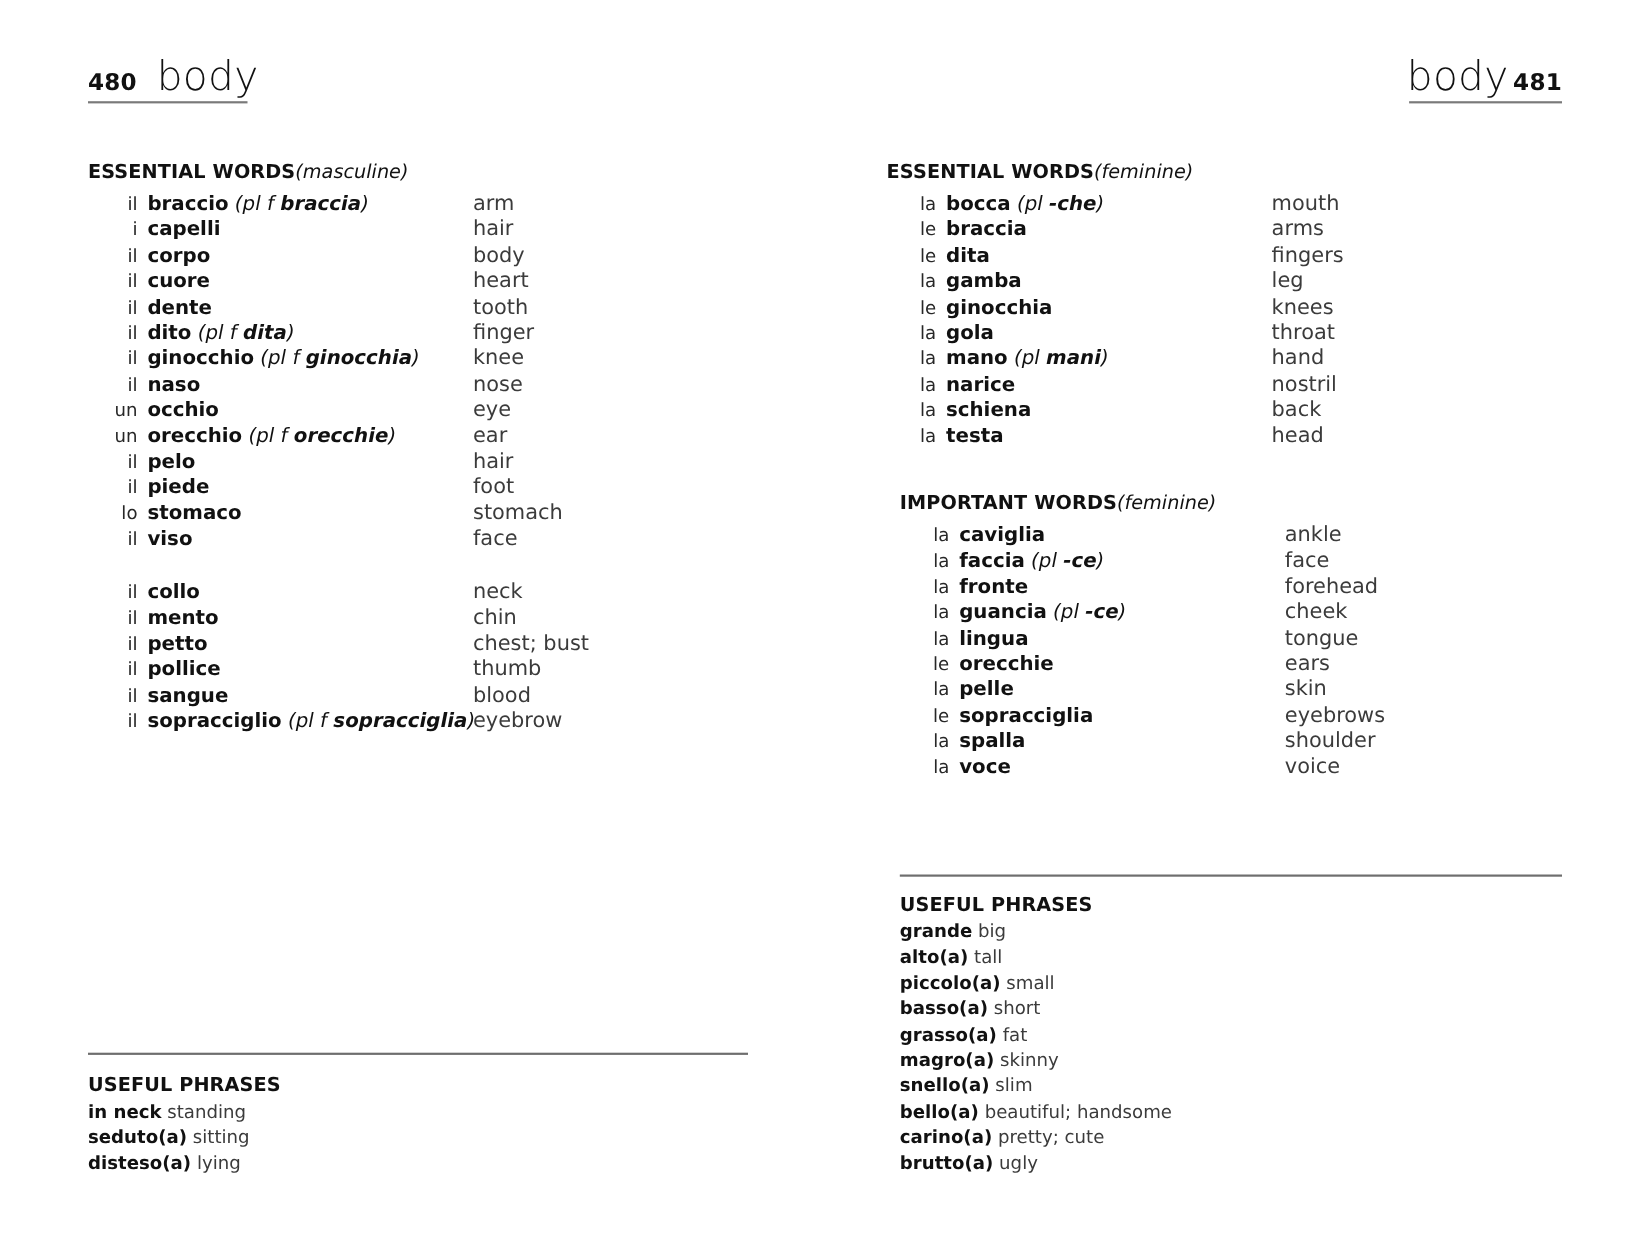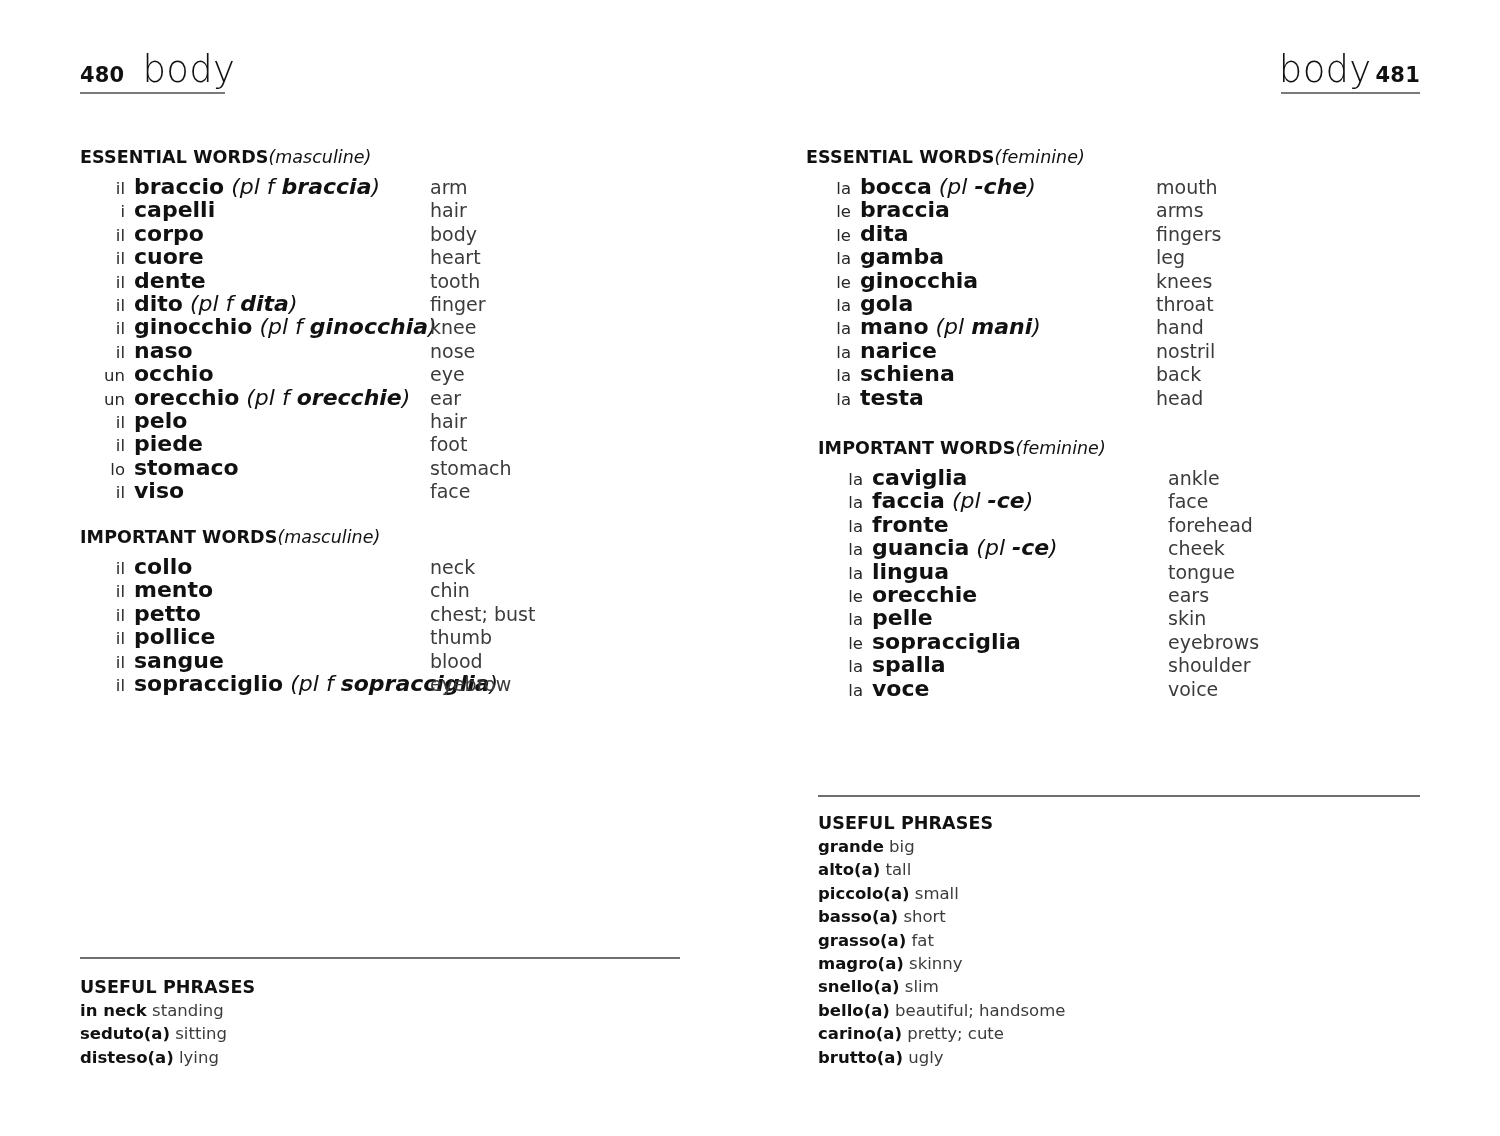--- a/index.html
+++ b/index.html
@@ -95,21 +95,21 @@
     width: 54px;
     text-align: right;
     padding-right: 9px;
     box-sizing: border-box;
     font-size: 16.5px;
     font-weight: 400;
     color: #272727;
   }
   .term {
     width: 296px;
-    font-size: 22px;
+    font-size: 18px;
     font-weight: 700;
     color: #111;
     box-sizing: border-box;
   }
   .term .plural {
     font-weight: 400;
     font-style: italic;
     color: #111;
   }
   .term .plural b {
@@ -236,23 +236,20 @@
           </div>
           <div class="entry">
             <span class="art">il</span>
             <span class="term">viso</span>
             <span class="gloss">face</span>
           </div>
         </div>
     </div>
 
     <div class="section" style="left:80px; top:527px;">
-      <div class="section-head">
-        <span>IMPORTANT WORDS</span><span class="gender">(masculine)</span>
-      </div>
       <div class="entries">
           <div class="entry">
             <span class="art">il</span>
             <span class="term">collo</span>
             <span class="gloss">neck</span>
           </div>
           <div class="entry">
             <span class="art">il</span>
             <span class="term">mento</span>
             <span class="gloss">chin</span>
@@ -350,21 +347,21 @@
             <span class="gloss">back</span>
           </div>
           <div class="entry">
             <span class="art">la</span>
             <span class="term">testa</span>
             <span class="gloss">head</span>
           </div>
         </div>
     </div>
 
-    <div class="section" style="left:68px; top:438px;">
+    <div class="section" style="left:68px; top:448px;">
       <div class="section-head">
         <span>IMPORTANT WORDS</span><span class="gender">(feminine)</span>
       </div>
       <div class="entries">
           <div class="entry">
             <span class="art">la</span>
             <span class="term">caviglia</span>
             <span class="gloss">ankle</span>
           </div>
           <div class="entry">

